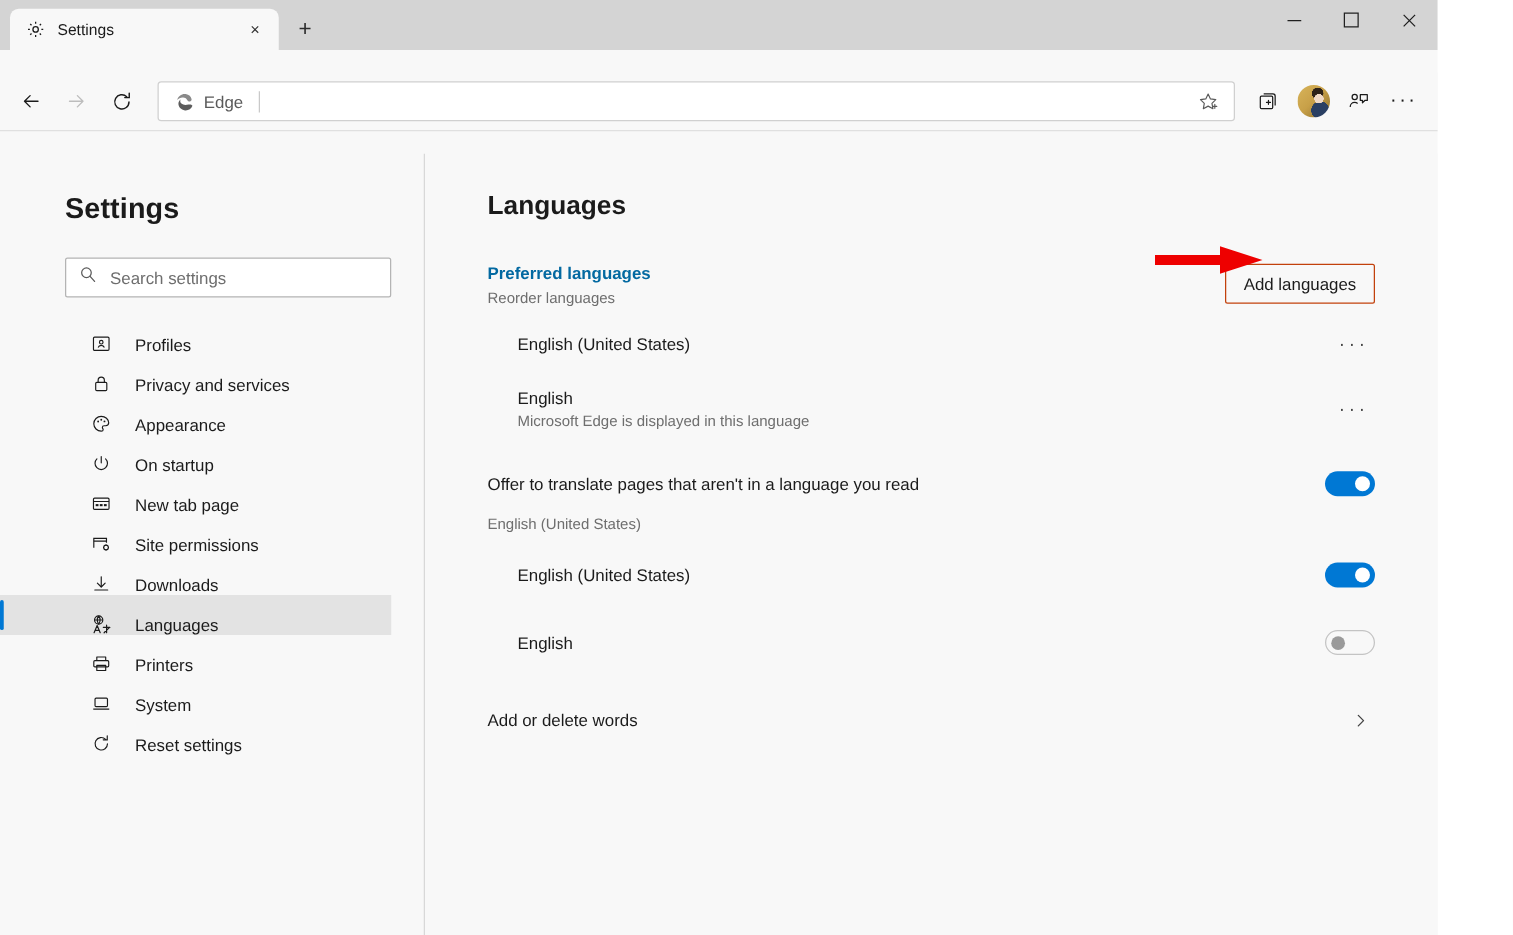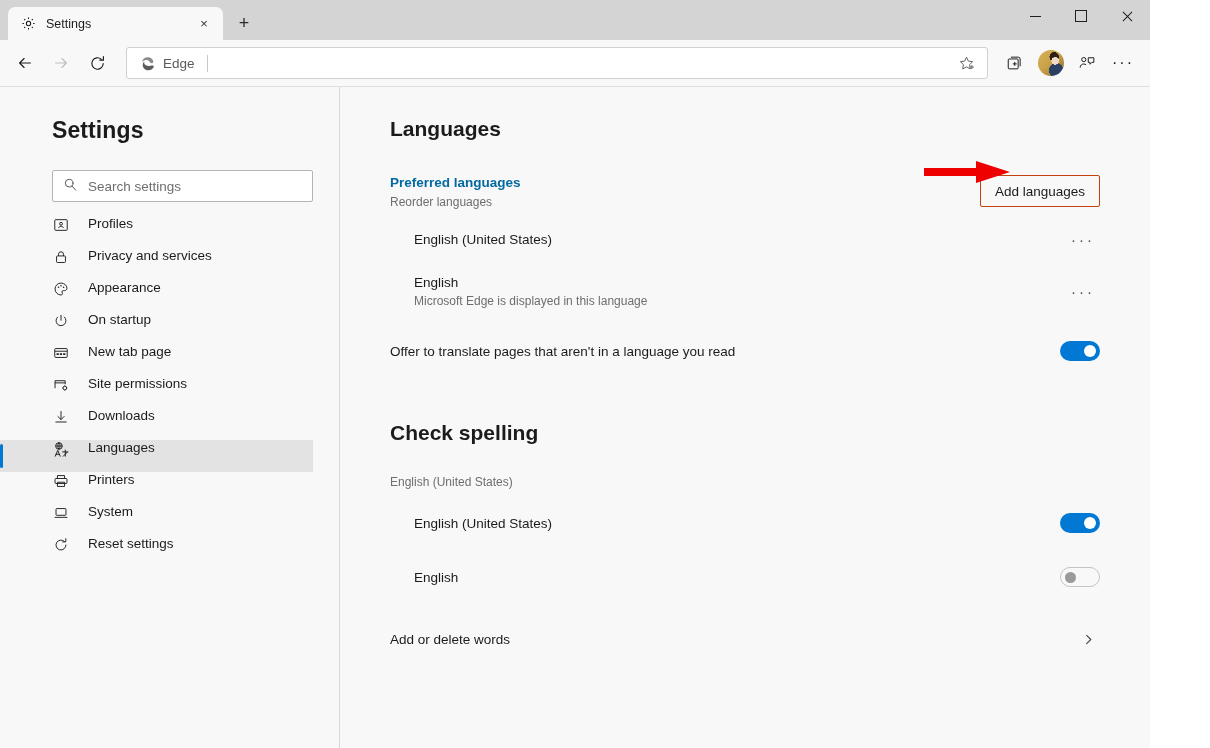--- a/index.html
+++ b/index.html
@@ -2,21 +2,21 @@
 <html><head>
 <meta charset="utf-8">
 <style>
   * { box-sizing: border-box; margin: 0; padding: 0; }
   html, body {
     width: 1210px; height: 748px;
     font-family: "Liberation Sans", sans-serif;
     background: #ffffff;
     overflow: hidden;
   }
-  .window { width: 1150px; height: 748px; position: relative; background: #f8f8f8; display: flex; flex-direction: column; }
+  .window { width: 1150px; height: 748px; position: relative; background: #f8f8f8; display: flex; flex-direction: column; gap: 18px; }
 
   
   .titlebar {
     height: 40px; background: #d4d4d4; position: relative;
     display: flex; align-items: flex-end; flex: 0 0 40px;
   }
   .tab {
     margin-left: 8px; width: 215px; height: 33px;
     background: #f8f8f8; border-radius: 7px 7px 0 0;
     display: flex; align-items: center; padding: 0 8px 0 12px; gap: 10px;
@@ -79,22 +79,22 @@
   .sidebar { width: 340px; flex: 0 0 340px; border-right: 1px solid #d8d8d8; padding: 30px 0 0 0; }
   .settings-title { font-size: 23px; font-weight: 600; color: #1b1b1b; padding: 0 0 0 52px; letter-spacing: .1px; }
   .searchbox {
     margin: 26px 26px 0 52px; height: 32px; background: #fff;
     border: 1px solid #b4b4b4; border-radius: 2px;
     display: flex; align-items: center; padding: 0 10px; gap: 10px;
   }
   .search-ph { font-size: 13.5px; color: #6e6e6e; }
   .navlist { margin-top: 14px; }
   .navitem {
-    height: 32px; display: flex; align-items: flex-start; gap: 18px;
-    padding-left: 52px; position: relative; color: #1b1b1b; font-size: 13.5px;
+    height: 32px; display: flex; align-items: flex-end; gap: 18px;
+    padding-left: 72px; position: relative; color: #1b1b1b; font-size: 13.5px;
     margin: 0 26px 0 0;
   }
   .navitem .nicon { width: 18px; height: 18px; flex: 0 0 18px; display: flex; align-items: center; justify-content: center; }
   .navitem.selected { background: #e3e3e3; }
   .navitem.selected::before {
     content: ""; position: absolute; left: 0; top: 4px; bottom: 4px; width: 3px; background: #0078d4; border-radius: 2px;
   }
 
   
   .content { flex: 1; padding: 30px 50px 0 50px; position: relative; min-width: 0; }
@@ -385,21 +385,20 @@
         <div class="row-menu">
           <span class="dots">···</span>
         </div>
       </div>
 
       <div class="toggle-row">
         <span class="tr-label">Offer to translate pages that aren't in a language you read</span>
         <span class="switch on"></span>
       </div>
 
-      <div class="h1 second">Check spelling</div>
 
       <div>
         <div class="subtext">English (United States)</div>
       </div>
 
       <div class="toggle-row indented">
         <span class="tr-label">English (United States)</span>
         <span class="switch on"></span>
       </div>
 

